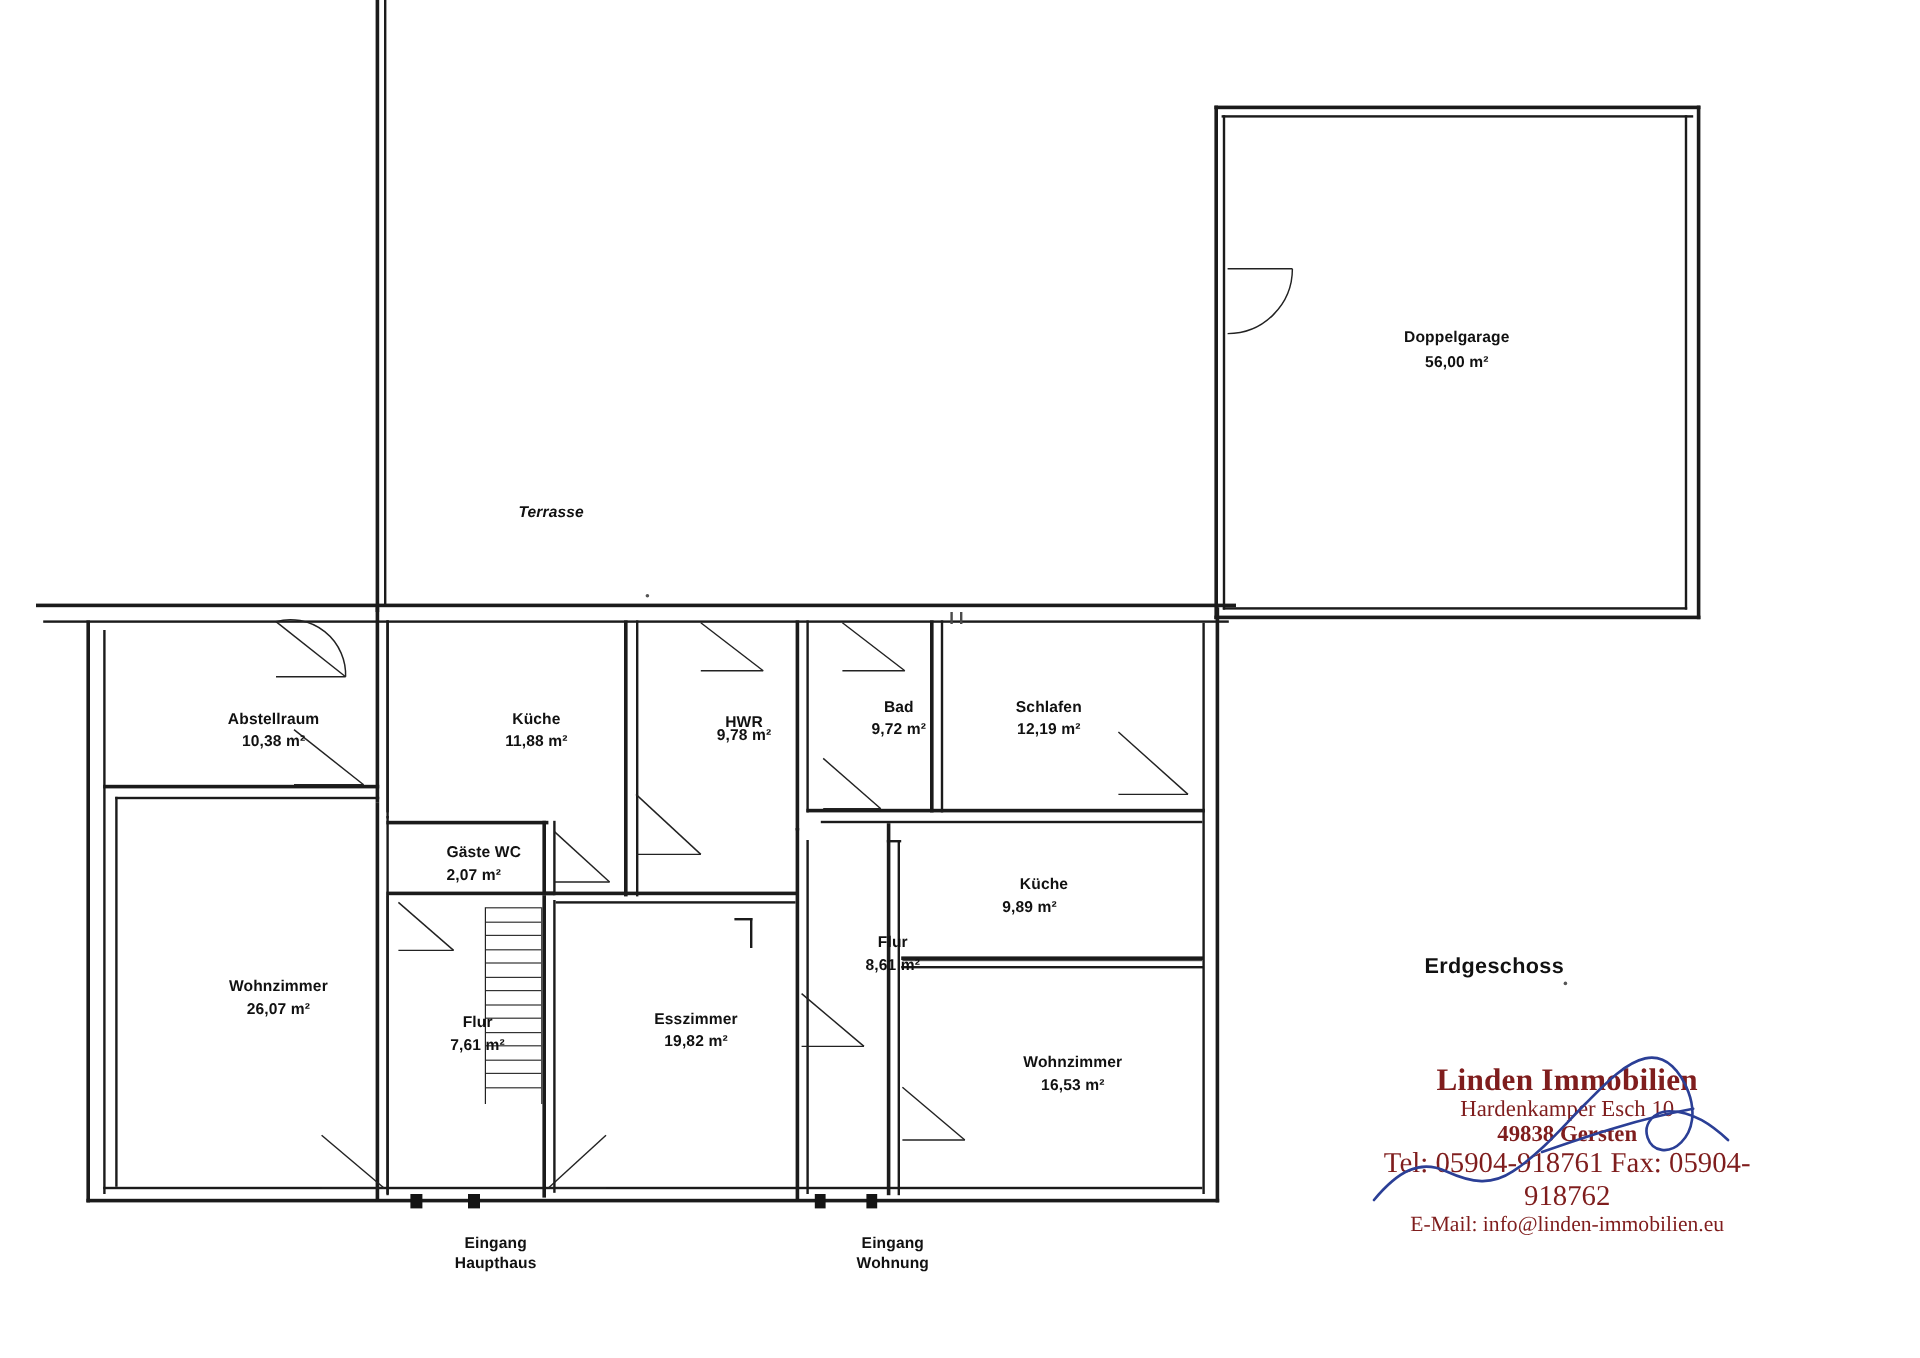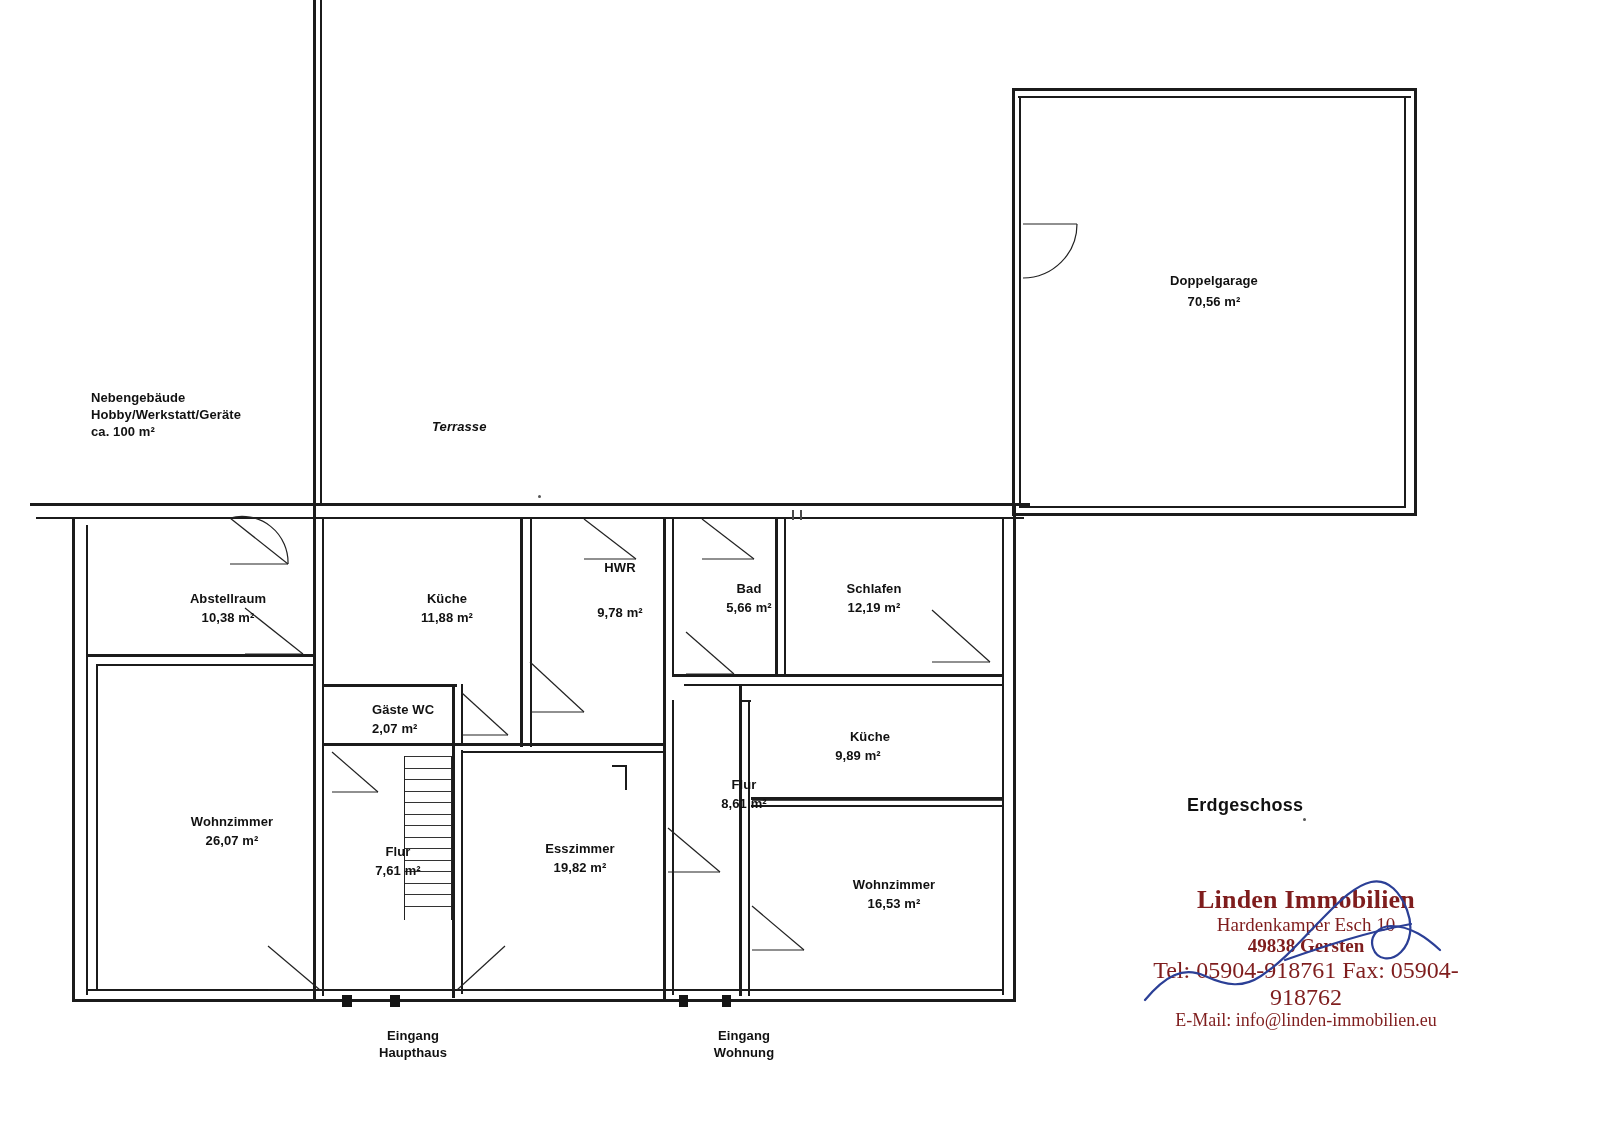--- a/index.html
+++ b/index.html
@@ -109,28 +109,25 @@
   <div class="wall" style="left:1019px; top:506px; width:387px; height:2px;"></div>
 
   <div class="door" style="left:1021px; top:222px;">
     <svg width="58" height="60" viewBox="0 0 58 60">
       <path d="M2 2 L56 2"></path>
       <path d="M56 2 A 54 54 0 0 1 2 56"></path>
     </svg>
   </div>
 
   <div class="lbl center" style="left:1178px; top:272px;">Doppelgarage</div>
-  <div class="lbl center" style="left:1178px; top:293px;">70,56 m²</div>
+  <div class="lbl center" style="left:1178px; top:293px;">56,00 m²</div>
 
   <div class="wall" style="left:313px; top:0px; width:3px; height:510px;"></div>
   <div class="wall" style="left:320px; top:0px; width:2px; height:505px;"></div>
 
-  <div class="lbl" style="left:55px; top:389px;">Nebengebäude
-Hobby/Werkstatt/Geräte
-ca. 100 m²</div>
   <div class="lbl" style="left:396px; top:418px;font-style:italic;">Terrasse</div>
 
   <div class="wall" style="left:30px; top:503px; width:1000px; height:3px;"></div>
   <div class="wall" style="left:36px; top:517px; width:988px; height:2px;"></div>
 
   <div class="wall" style="left:72px; top:517px; width:3px; height:485px;"></div>
   <div class="wall" style="left:86px; top:525px; width:2px; height:470px;"></div>
 
   <div class="wall" style="left:1013px; top:506px; width:3px; height:496px;"></div>
   <div class="wall" style="left:1002px; top:519px; width:2px; height:476px;"></div>
@@ -296,25 +293,25 @@
     <div class="step" style="height:11.5px;"></div>
     <div class="step" style="height:11.5px;"></div>
   </div>
 
   <div class="lbl center" style="left:192px; top:590px;">Abstellraum</div>
   <div class="lbl center" style="left:192px; top:609px;">10,38 m²</div>
 
   <div class="lbl center" style="left:411px; top:590px;">Küche</div>
   <div class="lbl center" style="left:411px; top:609px;">11,88 m²</div>
 
-  <div class="lbl center" style="left:584px; top:559px;">HWR</div>
+  <div class="lbl center" style="left:584px; top:593px;">HWR</div>
   <div class="lbl center" style="left:584px; top:604px;">9,78 m²</div>
 
   <div class="lbl center" style="left:713px; top:580px;">Bad</div>
-  <div class="lbl center" style="left:713px; top:599px;">5,66 m²</div>
+  <div class="lbl center" style="left:713px; top:599px;">9,72 m²</div>
 
   <div class="lbl center" style="left:838px; top:580px;">Schlafen</div>
   <div class="lbl center" style="left:838px; top:599px;">12,19 m²</div>
 
   <div class="lbl" style="left:336px; top:701px;">Gäste WC</div>
   <div class="lbl" style="left:336px; top:720px;">2,07 m²</div>
 
   <div class="lbl center" style="left:834px; top:728px;">Küche</div>
   <div class="lbl center" style="left:822px; top:747px;">9,89 m²</div>
 

